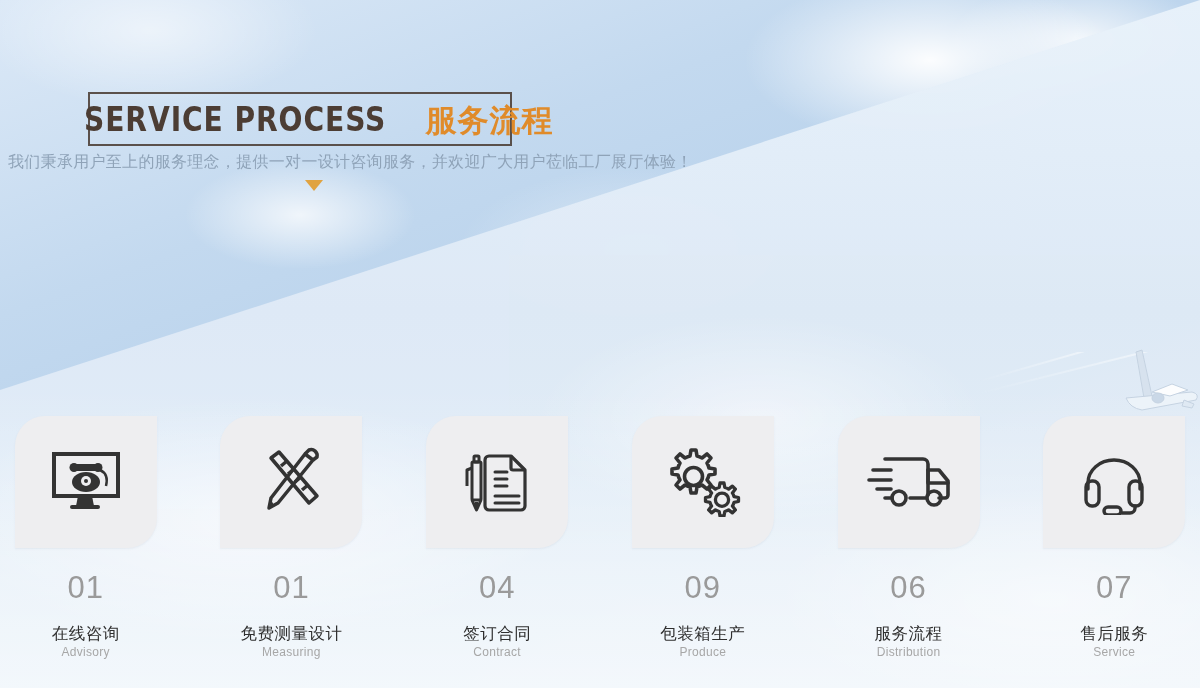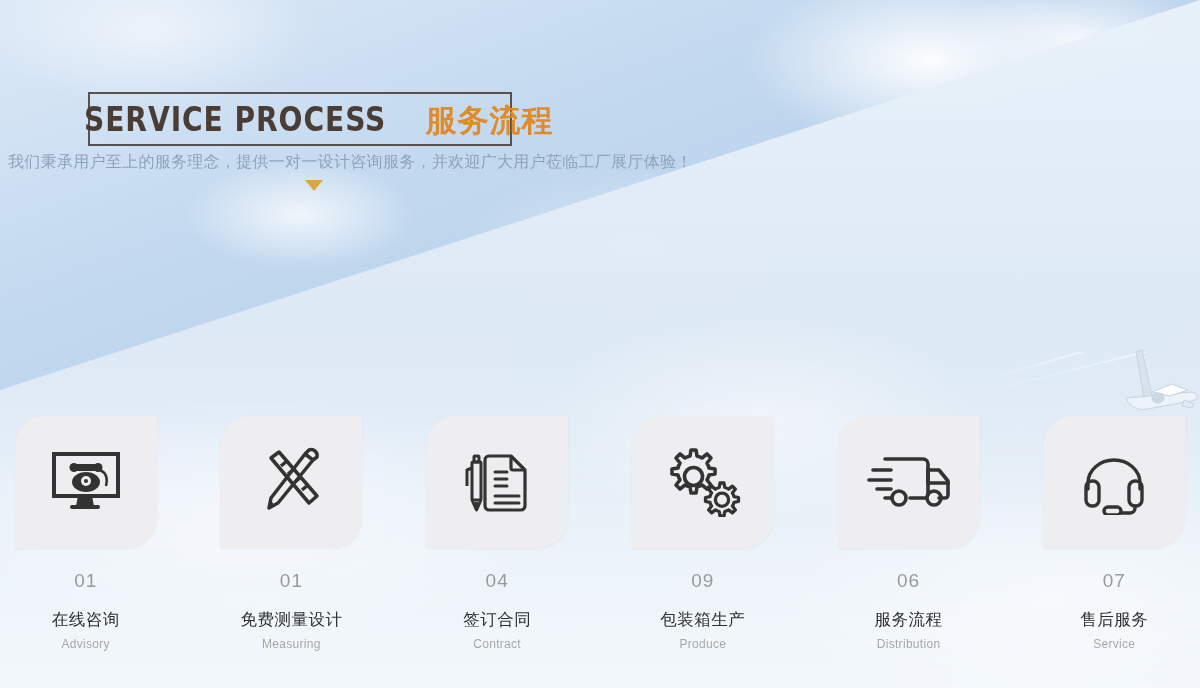--- a/index.html
+++ b/index.html
@@ -100,27 +100,27 @@
   .card{
     width:142px; height:132px;
     background:#eeeef0;
     border-radius:30px 0 30px 0;
     display:flex; align-items:center; justify-content:center;
     box-shadow:0 1px 2px rgba(120,140,160,.10);
   }
   .card svg{ display:block; }
   .num{
     margin-top:22px;
-    font-size:19px; color:#9a9a9a; font-weight:400; letter-spacing:1px;
+    font-size:31px; color:#9a9a9a; font-weight:400; letter-spacing:1px;
   }
   .cn{
     margin-top:17px; font-size:16.5px; color:#2f2f2f; letter-spacing:.5px;
   }
   .en{
-    margin-top:6px; font-size:12px; color:#a7a7a7; letter-spacing:.3px;
+    font-size:12px; color:#a7a7a7; letter-spacing:.3px;
   }
 </style>
 </head>
 <body>
 
 <div id="sky-bg"></div>
 <div id="sky-wedge"></div>
 <div id="sky-haze"></div>
 
 <div id="contrail">

